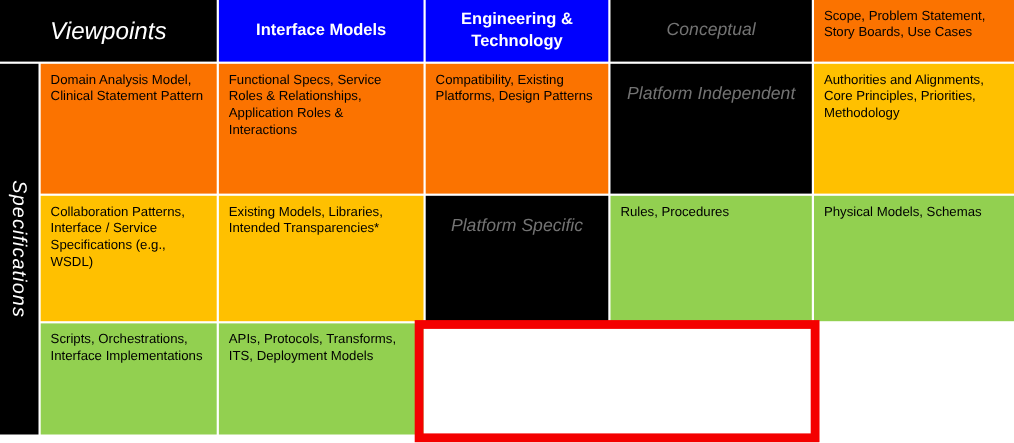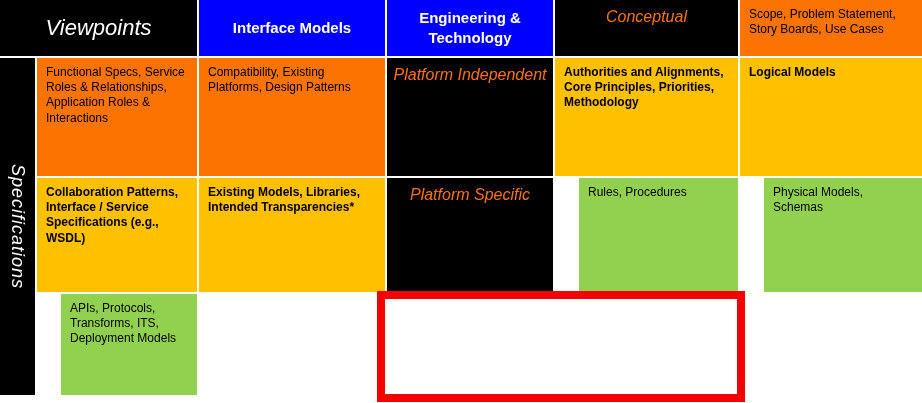--- a/index.html
+++ b/index.html
@@ -42,32 +42,32 @@
     left:-151px;top:151px;
     width:337px;height:35px;
     transform:rotate(90deg);
     color:#fff;font-style:italic;font-size:18px;
     line-height:35px;text-align:center;
     letter-spacing:1px;
     white-space:nowrap;
   }
   .rowlabel{
     background:var(--black,#000);
-    color:#f97316;font-style:italic;font-size:16px;line-height:1.35;
-    text-align:center;padding-top:6px;
+    color:#737373;font-style:italic;font-size:16px;line-height:1.35;
+    text-align:center;padding-top:17px;
   }
   .datacell{
     color:#000;font-size:12px;line-height:1.27;
     padding:7px 9px;
     text-align:left;
   }
   
   .bg-orange{background:var(--orange,#fb7300);}
-  .bg-gold{background:var(--gold,#ffc000);font-weight:bold;}
-  .bg-green{background:var(--green,#92d050);margin-left:24px;}
+  .bg-gold{background:var(--gold,#ffc000);}
+  .bg-green{background:var(--green,#92d050);}
   #highlight-box{
     position:absolute;
     left:377px;top:291px;
     width:368px;height:111px;
     border:8px solid var(--red,#f40000);
     box-sizing:border-box;
     pointer-events:none;
     z-index:5;
   }
 </style>
@@ -88,34 +88,35 @@
     </div>
 
     <div class="cell spec-strip">
       <div class="spec-label">Specifications</div>
     </div>
 
     <div class="cell rowlabel">
       <span>Conceptual</span>
     </div>
     <div class="cell datacell bg-orange">Scope, Problem Statement, Story Boards, Use Cases</div>
+    <div class="cell datacell bg-orange">Domain Analysis Model, Clinical Statement Pattern</div>
     <div class="cell datacell bg-orange">Functional Specs, Service Roles &amp; Relationships, Application Roles &amp; Interactions</div>
     <div class="cell datacell bg-orange">Compatibility, Existing Platforms, Design Patterns</div>
 
     <div class="cell rowlabel">
       <span>Platform Independent</span>
     </div>
     <div class="cell datacell bg-gold">Authorities and Alignments,  Core Principles, Priorities, Methodology</div>
-    <div class="cell datacell bg-gold">Logical Models</div>
     <div class="cell datacell bg-gold">Collaboration Patterns, Interface / Service Specifications  (e.g., WSDL)</div>
     <div class="cell datacell bg-gold">Existing Models, Libraries, Intended Transparencies*</div>
 
     <div class="cell rowlabel">
       <span>Platform Specific</span>
     </div>
     <div class="cell datacell bg-green">Rules, Procedures</div>
     <div class="cell datacell bg-green">Physical Models, Schemas</div>
+    <div class="cell datacell bg-green">Scripts, Orchestrations, Interface Implementations</div>
     <div class="cell datacell bg-green">APIs, Protocols, Transforms, ITS, Deployment Models</div>
 
   </div>
 
   <div id="highlight-box"></div>
 </div>
 
 </body></html>

